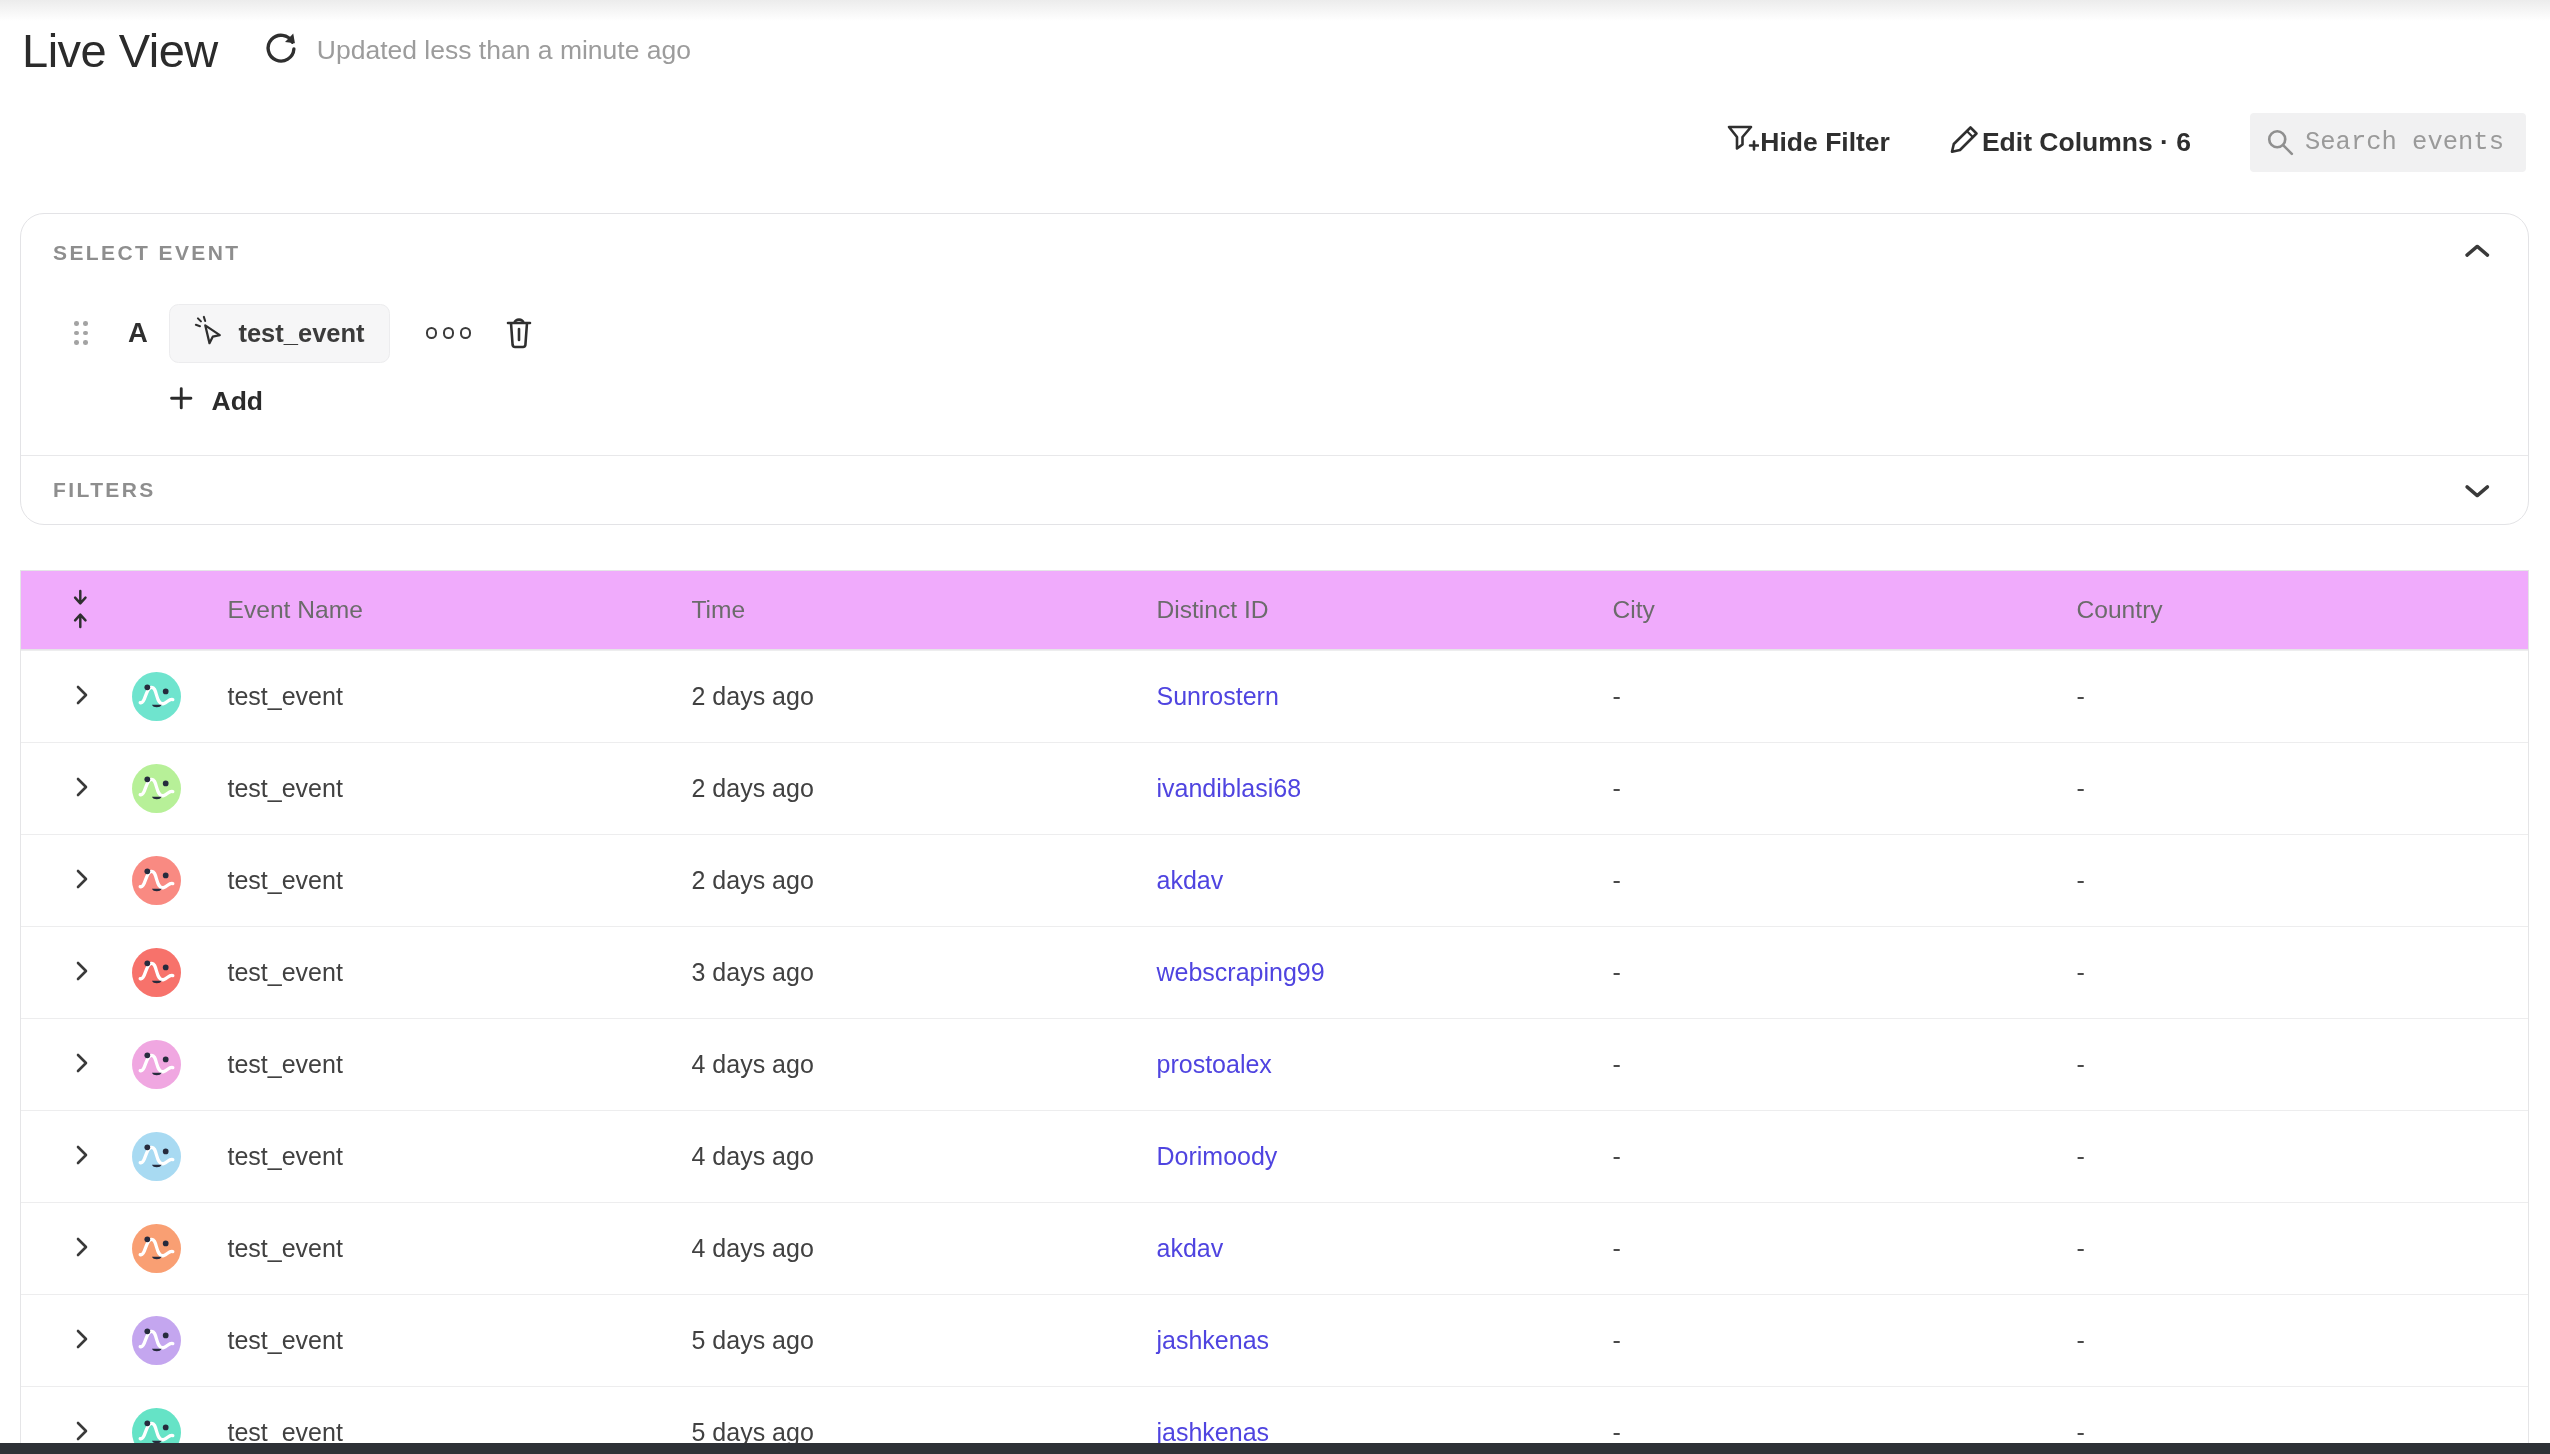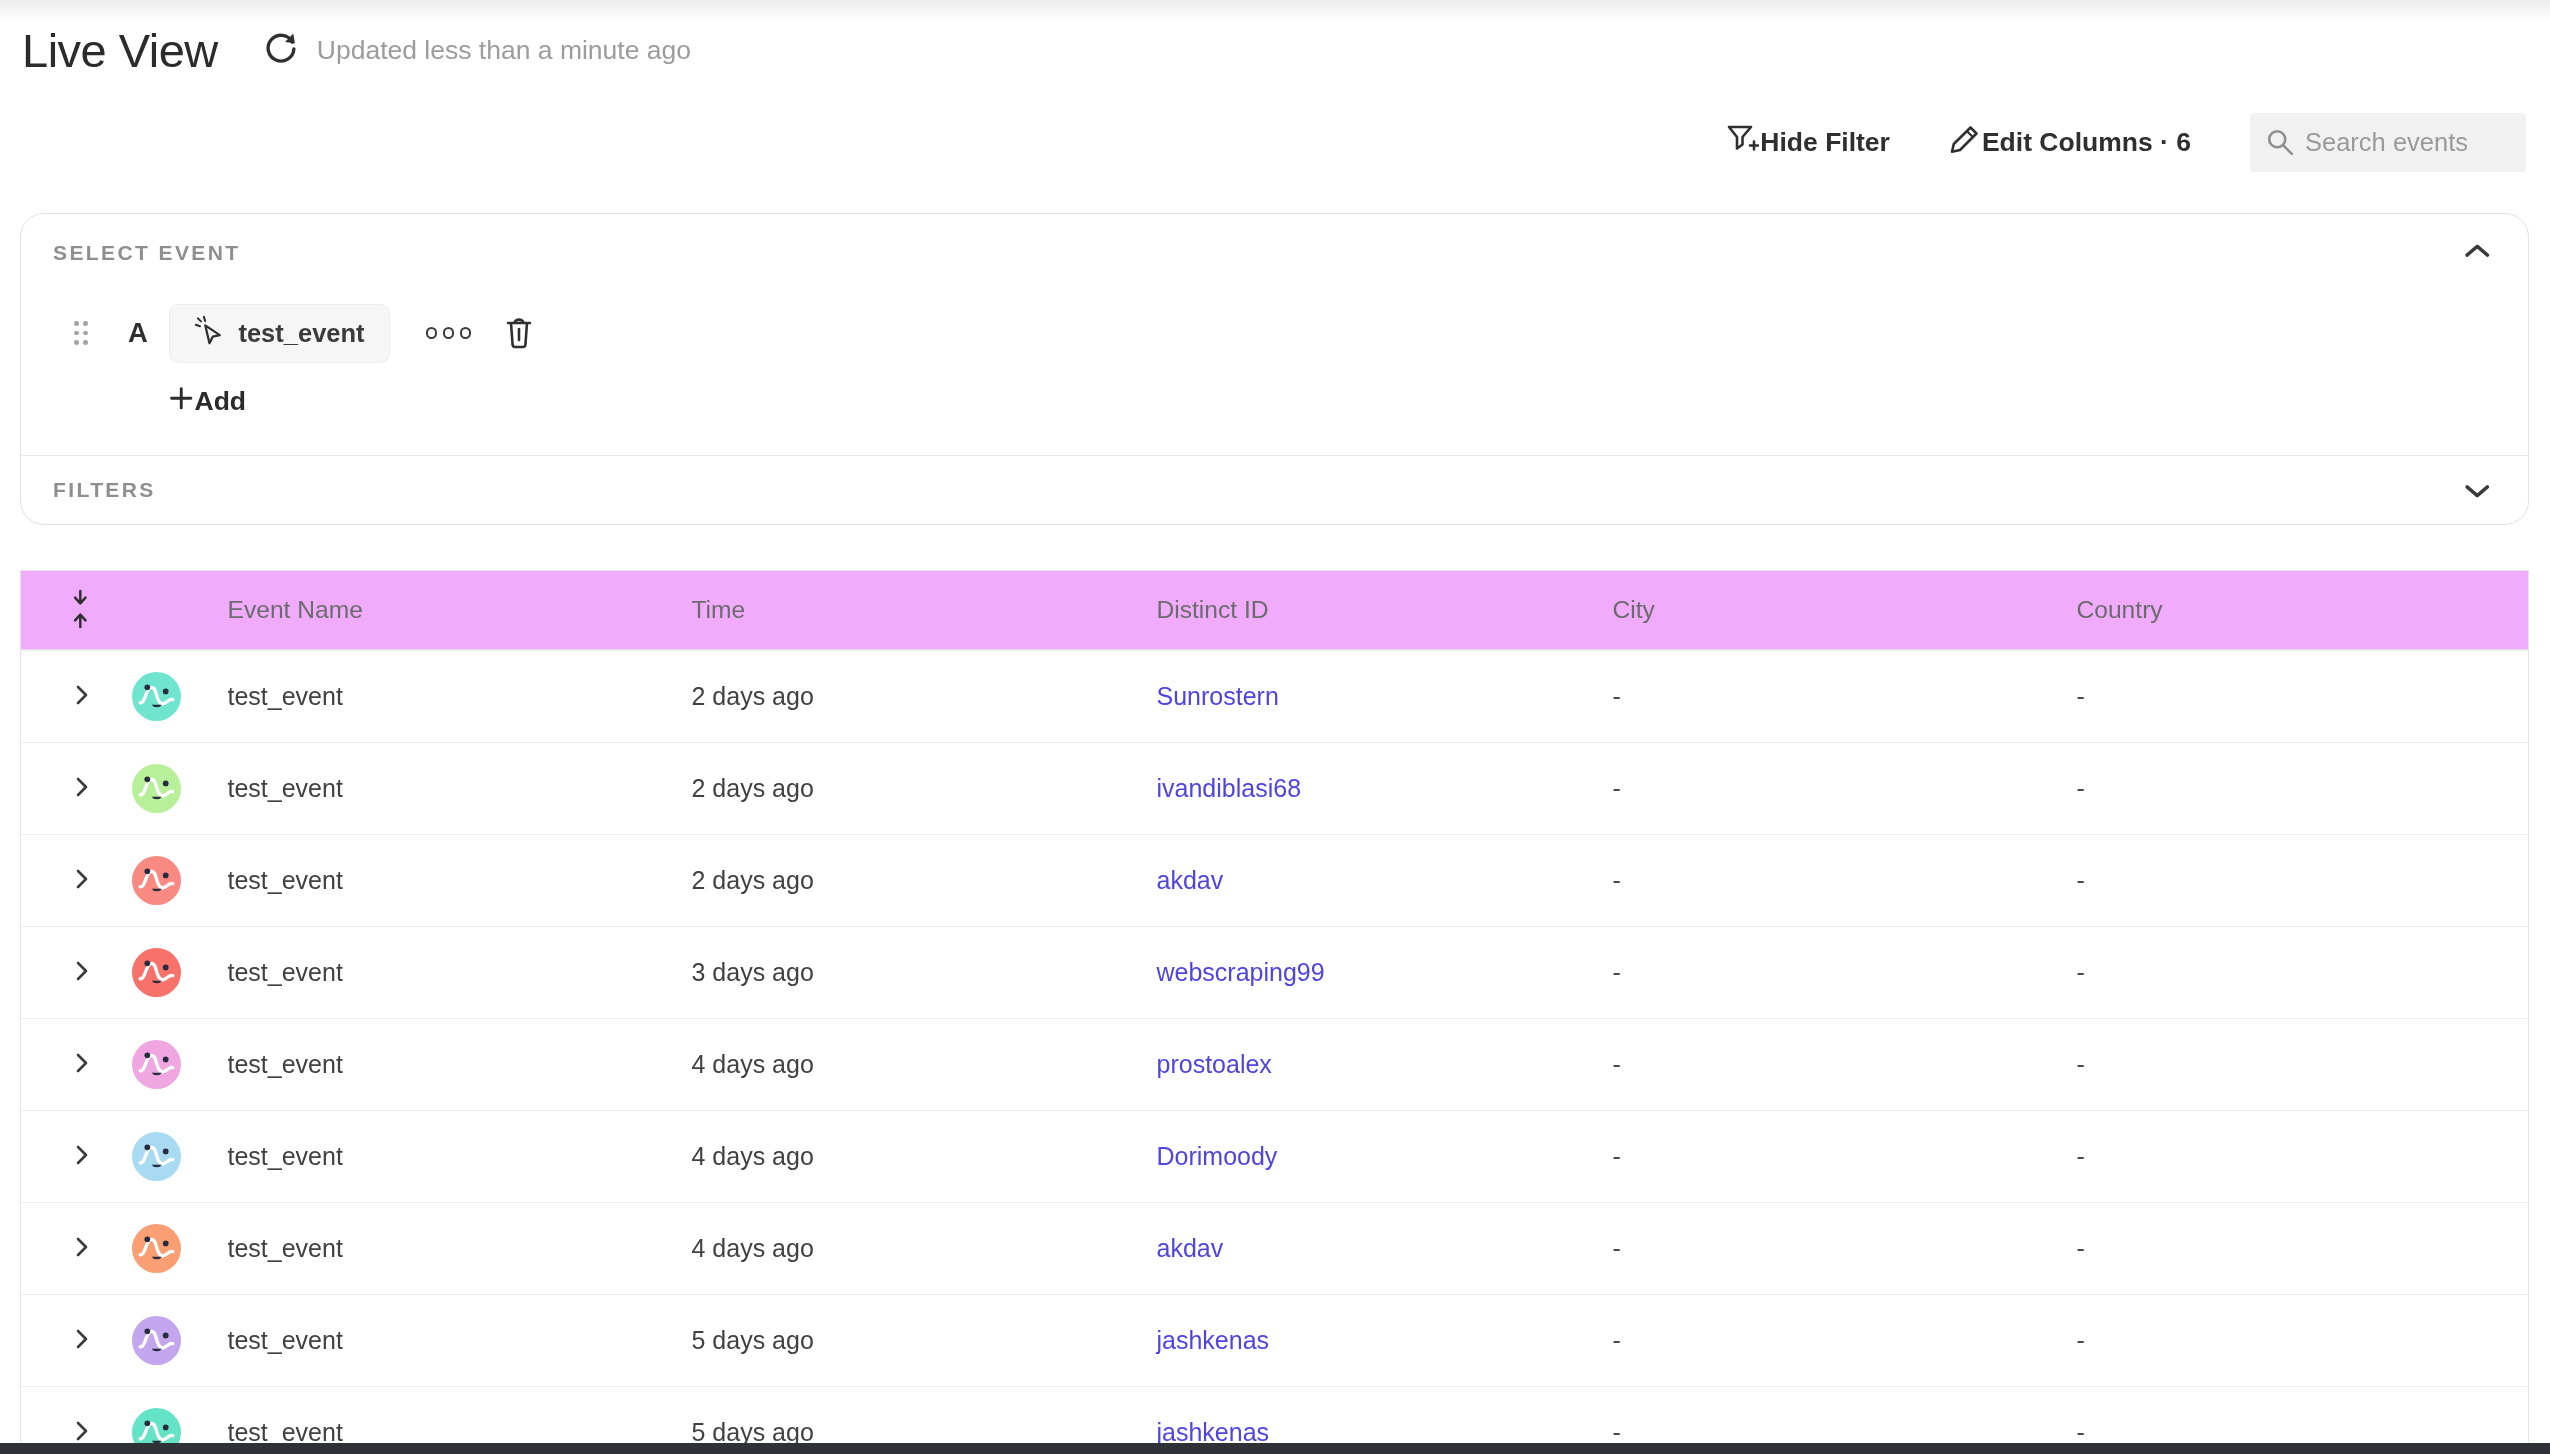--- a/index.html
+++ b/index.html
@@ -19,21 +19,21 @@
     display:flex; align-items:center; justify-content:center; cursor:pointer; }
   .updated-text { margin-left:15px; font-size:26.5px; color:#9c9c9c; }
 
   
   .toolbar { position:absolute; top:112px; right:24px; height:61px; display:flex; align-items:center; }
   .tool-btn { display:flex; align-items:center; gap:1px; background:transparent; border:none;
     font-family:inherit; font-size:26.5px; font-weight:600; color:#2f2f2f; cursor:pointer; }
   .tool-btn + .tool-btn { margin-left:59px; }
   .search-box { margin-left:59px; position:relative; width:276px; height:59px; }
   .search-box input { width:100%; height:100%; border:none; border-radius:4px; background:#f1f1f2;
-    padding:0 17px 0 55px; font-family:Liberation Sans, sans-serif; font-size:25.5px; color:#c2410c; outline:none; }
+    padding:0 17px 0 55px; font-family:Liberation Mono, monospace; font-size:25.5px; color:#c2410c; outline:none; }
   .search-box input::placeholder { color:#9a9a9a; }
   .search-box .mag { position:absolute; left:15px; top:14px; }
 
   
   .panel { position:absolute; top:213px; left:20px; width:2509px; height:312px;
     background:#fff; border:0.9px solid #e3e3e6; border-radius:24px; }
   .section-label { font-size:21px; font-weight:600; letter-spacing:2.4px; color:#8e8e8e; }
   .select-section { position:relative; height:241px; padding:26.5px 0 0 32px; }
   .sec-chevron { position:absolute; right:38px; background:transparent; border:none; cursor:pointer; }
   .select-section .sec-chevron { top:28px; }
@@ -42,21 +42,21 @@
     gap:4.7px; cursor:grab; }
   .drag-handle i { width:4.7px; height:4.7px; border-radius:50%; background:#a3a3a3; }
   .clause-letter { margin-left:40px; font-size:27.4px; font-weight:600; color:#2f2f2f; }
   .event-pill { margin-left:21px; height:59px; display:flex; align-items:center; gap:14px;
     background:#f6f6f7; border:0.9px solid #ececee; border-radius:9.5px; padding:0 24.6px;
     font-family:inherit; font-size:25.5px; font-weight:600; color:#3b3b3b; cursor:pointer; }
   .more-btn { margin-left:30px; display:flex; gap:5.7px; background:transparent; border:none; cursor:pointer; padding:5.7px; }
   .more-btn i { width:11.4px; height:11.4px; border:2.8px solid #3b3b3b; border-radius:50%; }
   .trash-btn { margin-left:24.6px; background:transparent; border:none; cursor:pointer; }
   .add-row { margin-top:21px; margin-left:115px; }
-  .add-btn { display:flex; align-items:center; gap:0; background:transparent; border:none;
+  .add-btn { display:flex; align-items:center; gap:17px; background:transparent; border:none;
     font-family:inherit; font-size:26.5px; font-weight:600; color:#2b2b2b; cursor:pointer; }
   .filters-section { position:relative; border-top:0.9px solid #e8e8ea; height:69px;
     display:flex; align-items:center; padding-left:32px; }
   .filters-section .sec-chevron { top:26.5px; }
 
   
   .events-table { position:absolute; top:570px; left:20px; width:2509px;
     background:#fff; border:0.9px solid #e5e5e7; border-bottom:none; }
   .tbl-grid { display:grid; grid-template-columns:90px 90px 464px 465px 456px 464px 1fr; align-items:center; }
   .tbl-head { height:79px; background:#f0abfc; border-bottom:0.9px solid #e5e5e7; }

